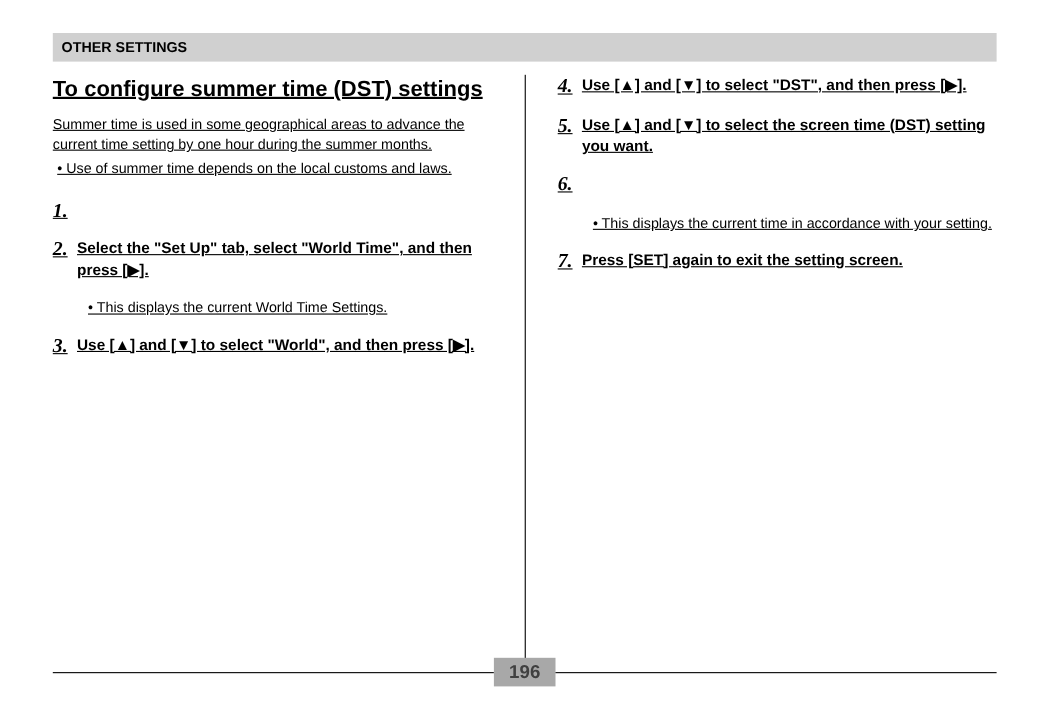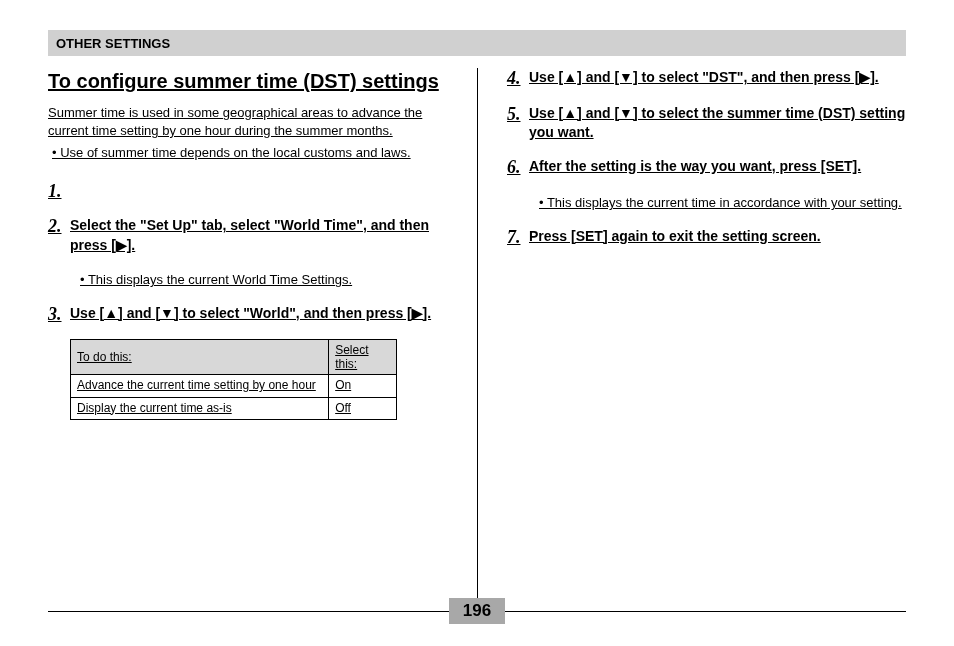--- a/index.html
+++ b/index.html
@@ -122,21 +122,21 @@
       display: flex;
       align-items: center;
     }
     .footer-line {
       flex: 1;
       height: 1px;
       background: #000;
     }
     .page-number {
       background: #a8a8a8;
-      color: #000000;
+      color: #404040;
       font-weight: bold;
       font-size: 17px;
       padding: 3px 14px;
     }
   </style>
 </head>
 <body>
 
 <div class="header-bar">
   <span>OTHER SETTINGS</span>
@@ -164,60 +164,41 @@
       <div class="sub-bullet">•  This displays the current World Time Settings.</div>
     </div>
 
     <div class="step">
       <div class="step-head">
         <span class="step-num">3.</span>
         <span class="step-text">Use [▲] and [▼] to select "World", and then press [▶].</span>
       </div>
     </div>
 
-    <table class="option-table">
-      <thead>
-        <tr>
-          <th>To do this:</th>
-          <th>Select this:</th>
-        </tr>
-      </thead>
-      <tbody>
-        <tr>
-          <td>Advance the current time setting by one hour</td>
-          <td class="val">On</td>
-        </tr>
-        <tr>
-          <td>Display the current time as-is</td>
-          <td class="val">Off</td>
-        </tr>
-      </tbody>
-    </table>
   </div>
 
   <div class="col-right">
 
     <div class="step">
       <div class="step-head">
         <span class="step-num">4.</span>
         <span class="step-text">Use [▲] and [▼] to select "DST", and then press [▶].</span>
       </div>
     </div>
 
     <div class="step">
       <div class="step-head">
         <span class="step-num">5.</span>
-        <span class="step-text">Use [▲] and [▼] to select the summer time (DST) setting you want.</span>
+        <span class="step-text">Use [▲] and [▼] to select the screen time (DST) setting you want.</span>
       </div>
     </div>
 
     <div class="step">
       <div class="step-head">
         <span class="step-num">6.</span>
-        <span class="step-text">After the setting is the way you want, press [SET].</span>
       </div>
       <div class="sub-bullet">•  This displays the current time in accordance with your setting.</div>
     </div>
 
     <div class="step">
       <div class="step-head">
         <span class="step-num">7.</span>
         <span class="step-text">Press [SET] again to exit the setting screen.</span>
       </div>
     </div>

